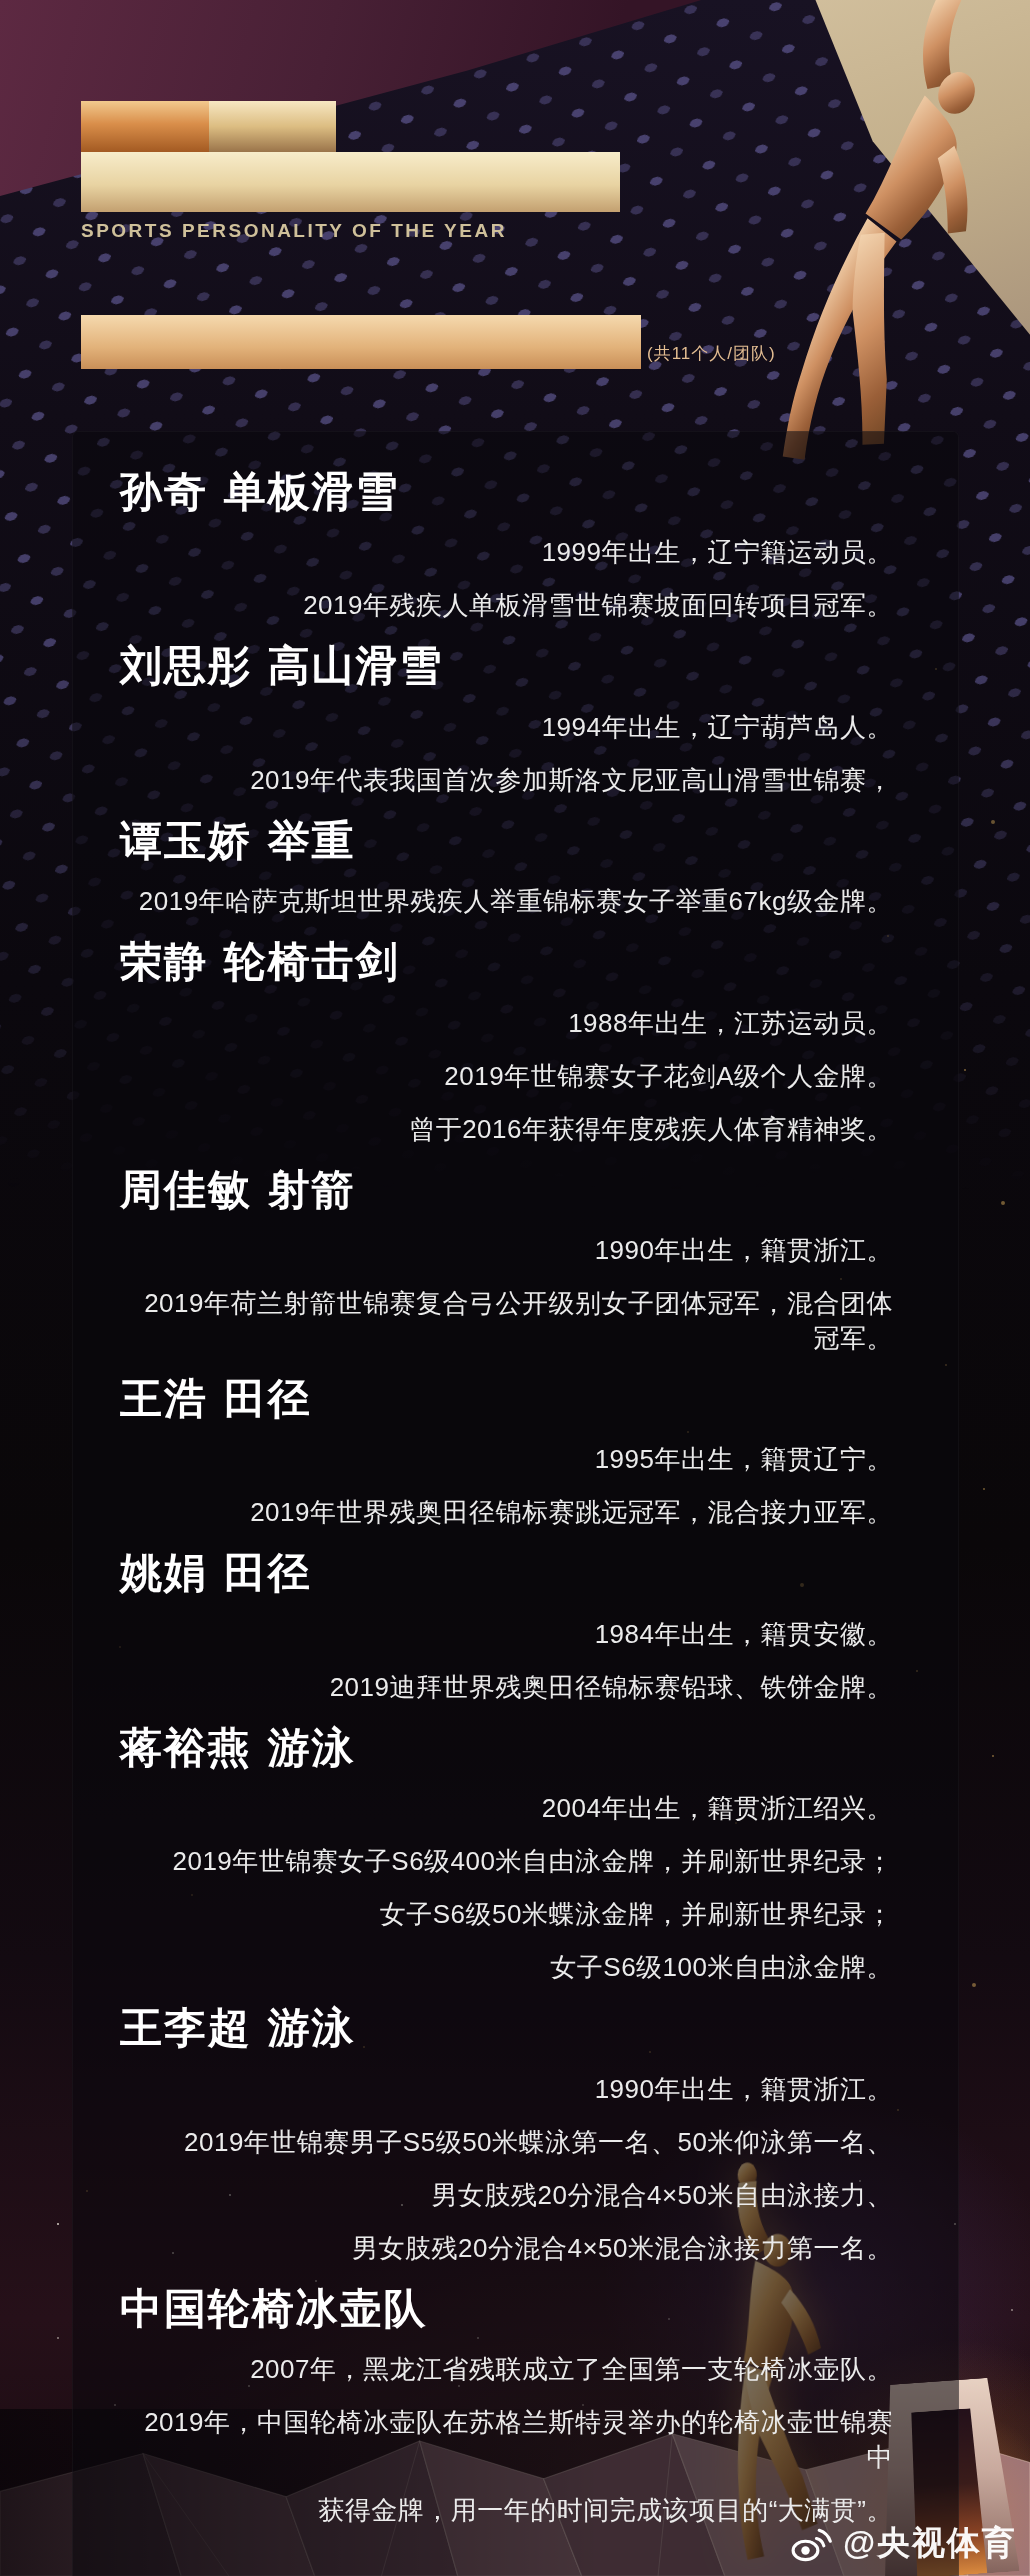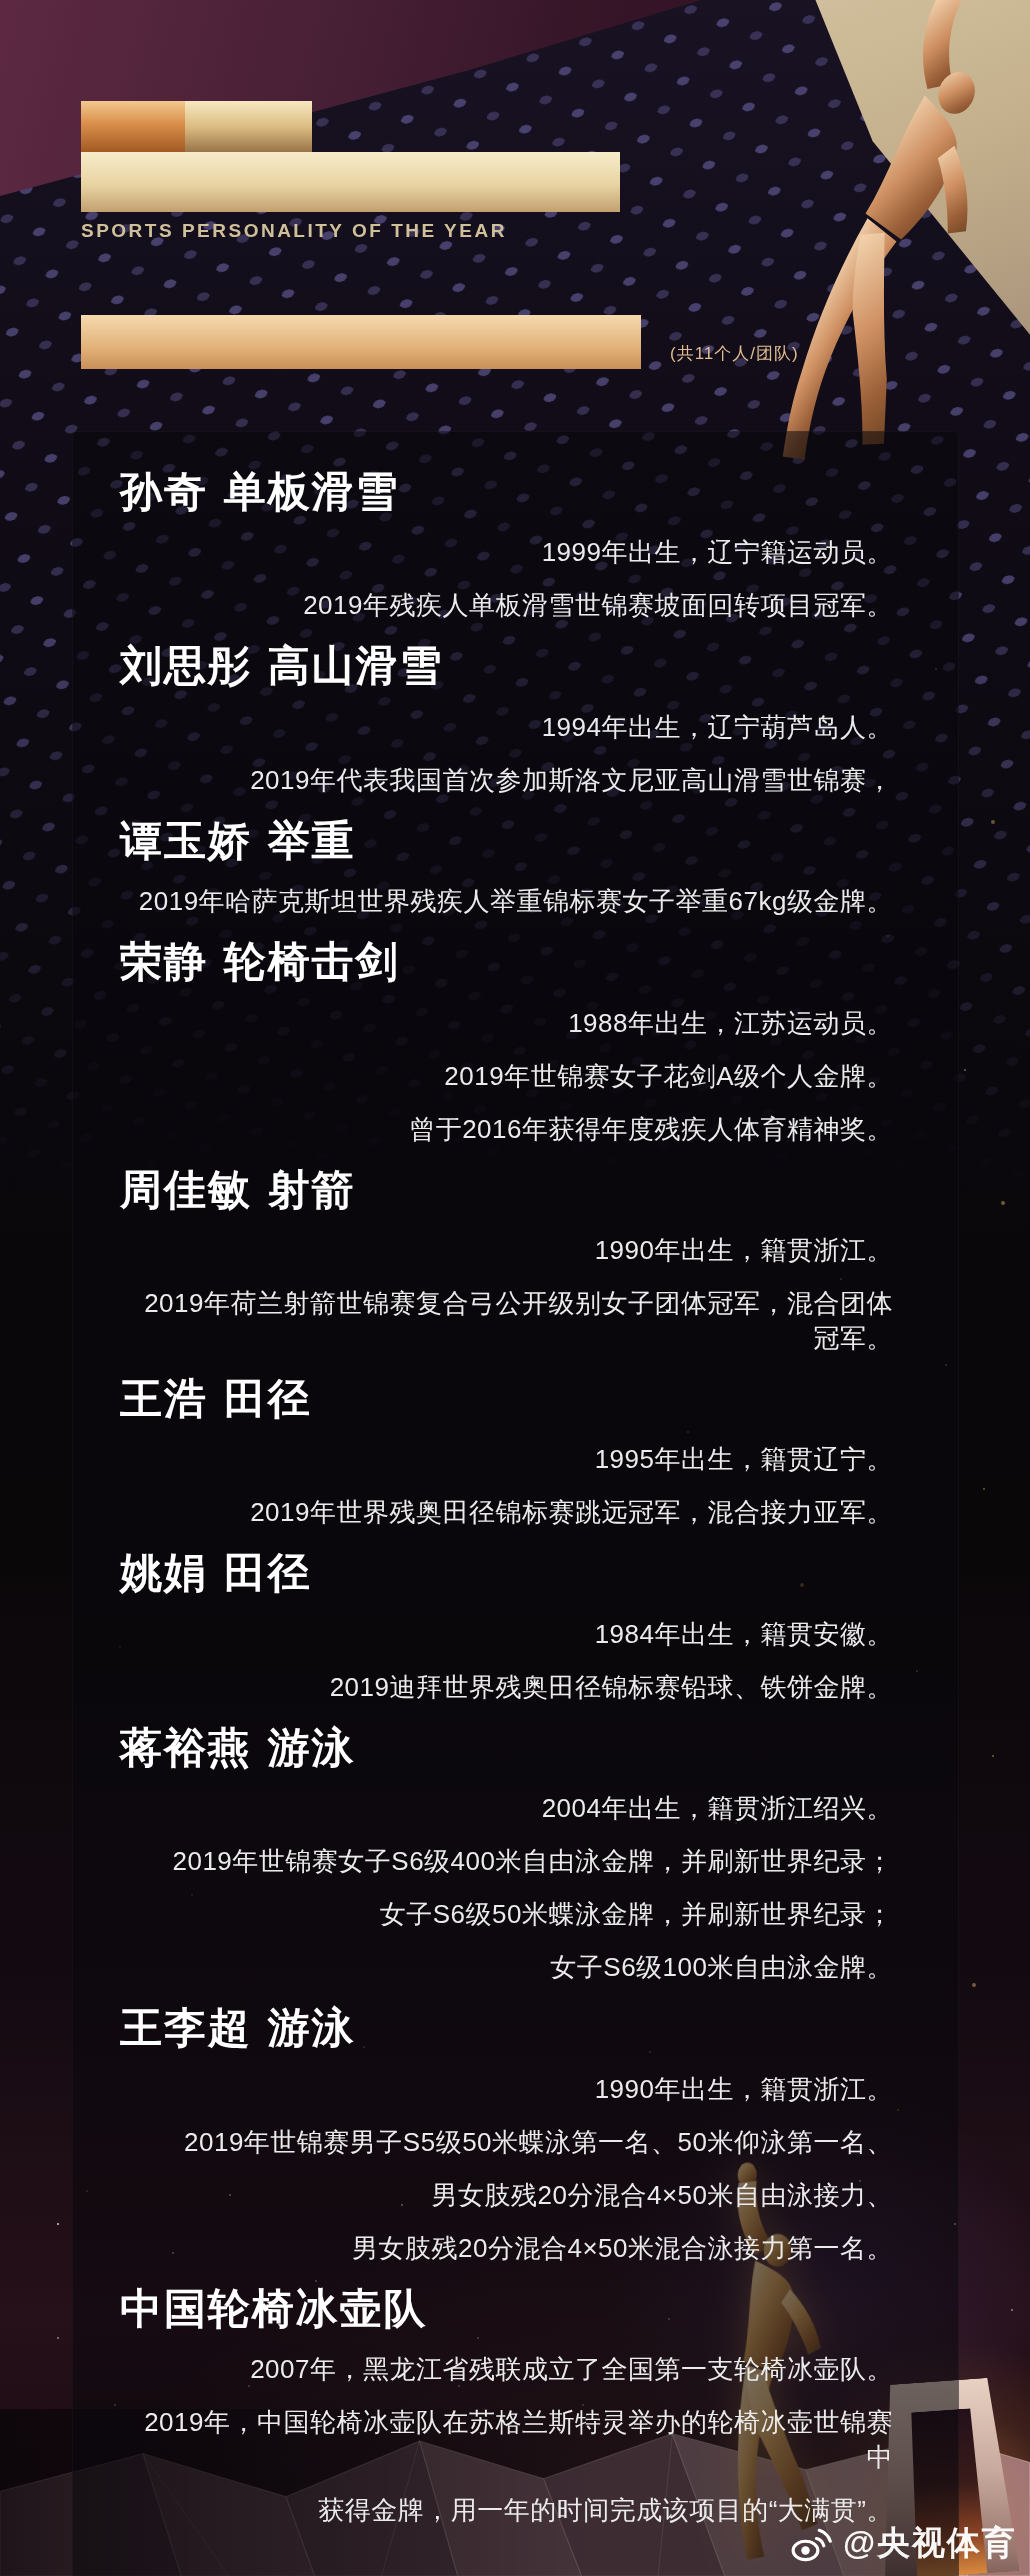--- a/index.html
+++ b/index.html
@@ -32,26 +32,26 @@
     clip-path:polygon(25% 0,100% 0,100% 90%,45% 38%);}
   
   .statuette-top{position:absolute;top:-25px;right:-40px;width:240px;height:534px;
     transform:rotate(22deg);transform-origin:50% 18%;}
   .statuette-bottom{position:absolute;left:671px;top:2162px;width:183px;height:412px;
     transform:rotate(2deg);filter:drop-shadow(0 0 19px rgba(255,190,100,.35));}
   
   .header{position:absolute;left:81px;top:103px;z-index:6;}
   .grad{-webkit-background-clip:text;background-clip:text;color:transparent;}
   .brand{font-size:45px;font-weight:900;letter-spacing:1px;line-height:1.05;}
-  .brand .yr{background:linear-gradient(180deg,#f2c98e 0%,#d98e4a 45%,#a35a22 100%);}
+  .brand .yr{background:linear-gradient(180deg,#f2c98e 0%,#d98e4a 45%,#a35a22 100%);padding-left:24px;}
   .brand .net{background:linear-gradient(180deg,#f7e7c2 0%,#dcbd82 50%,#9a744a 100%);margin-left:0;}
   .title-cn{margin-top:2px;font-size:52px;font-weight:900;letter-spacing:1.9px;line-height:1.15;
     background:linear-gradient(180deg,#f7ecca 0%,#e8d3a2 55%,#c3a070 100%);}
   .title-en{margin-top:7.6px;font-size:19px;font-weight:700;letter-spacing:2.5px;color:#cfc09a;}
-  .list-title-row{position:absolute;left:81px;top:315px;z-index:6;display:flex;align-items:flex-end;gap:29px;}
+  .list-title-row{position:absolute;left:81px;top:315px;z-index:6;display:flex;align-items:flex-end;gap:6px;}
   .list-title{font-size:39px;font-weight:900;letter-spacing:1px;
     background:linear-gradient(180deg,#f5d9ae 0%,#e2b27a 60%,#c98f58 100%);}
   .list-note{font-size:17px;font-weight:400;color:#e3bd92;padding-bottom:3.8px;letter-spacing:1px;}
   
   .panel{position:absolute;left:72px;top:431px;width:887px;min-height:1803px;z-index:5;
     box-sizing:border-box;padding:36px 48px 40px 48px;border-radius:5.7px;
     background:rgba(9,7,13,.55);box-shadow:inset 0 0 0 1px rgba(255,255,255,.035);}
   .entry{margin-bottom:6.7px;}
   .entry h2{margin:0 0 8.6px 0;font-size:42px;line-height:1.2;font-weight:800;color:#ffffff;letter-spacing:1.9px;}
   .entry h2 .sport{margin-left:16px;}

